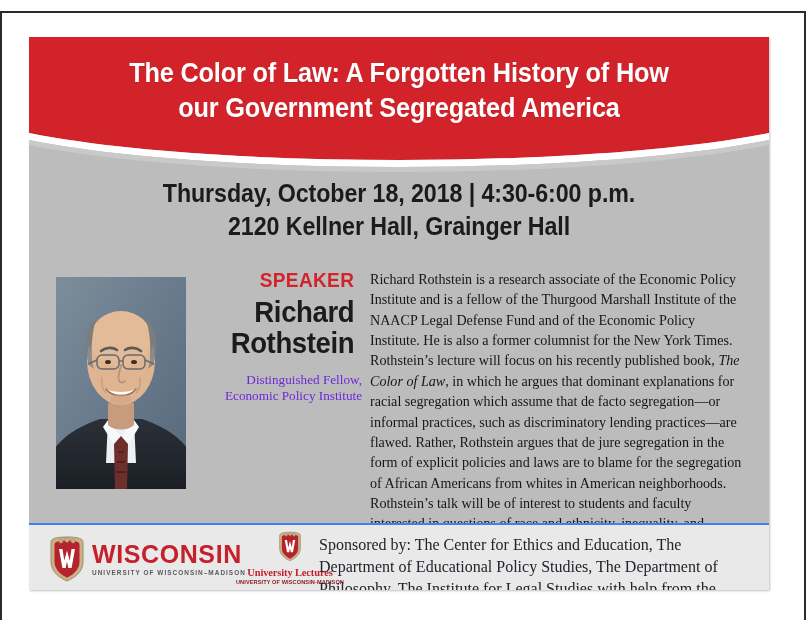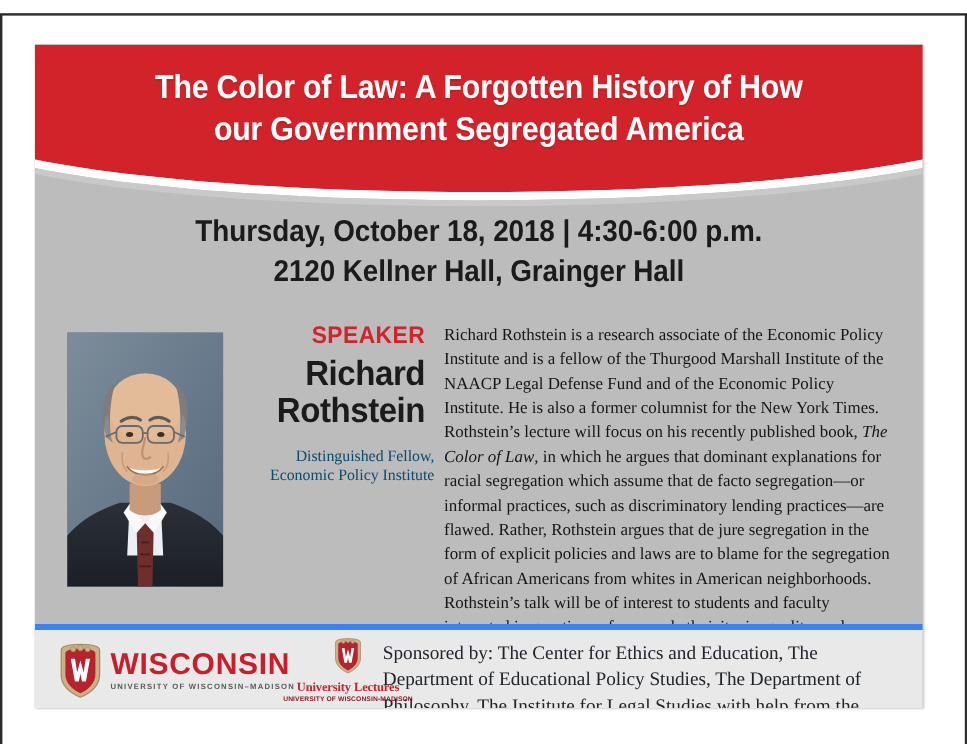--- a/index.html
+++ b/index.html
@@ -128,21 +128,21 @@
     font-weight: bold;
     font-size: 29px;
     line-height: 1.08;
     letter-spacing: -0.4px;
     transform: scaleX(0.95);
     transform-origin: left top;
     margin: 0 0 12px 0;
     white-space: pre-line;
   }
   .speaker-affil {
-    color: #0c4a6e;
+    color: #6d28d9;
     font-family: "Liberation Serif", serif;
     font-size: 13.2px;
     line-height: 1.26;
     margin: 0 0 10px 0;
     white-space: pre-line;
   }
 
   
   .desc-col {
     position: absolute;
@@ -161,21 +161,21 @@
   .desc-text i { font-style: italic; }
 
   
   .footer {
     position: absolute;
     left: 0;
     bottom: 0;
     width: 740px;
     height: 65px;
     background: #e9e9e9;
-    border-top: 5px solid #3b82f6;
+    border-top: 2px solid #3b82f6;
   }
   .logo-uw {
     position: absolute;
     left: 18px;
     top: 11px;
     display: flex;
     align-items: center;
   }
   .uw-wordmark {
     margin-left: 5px;

